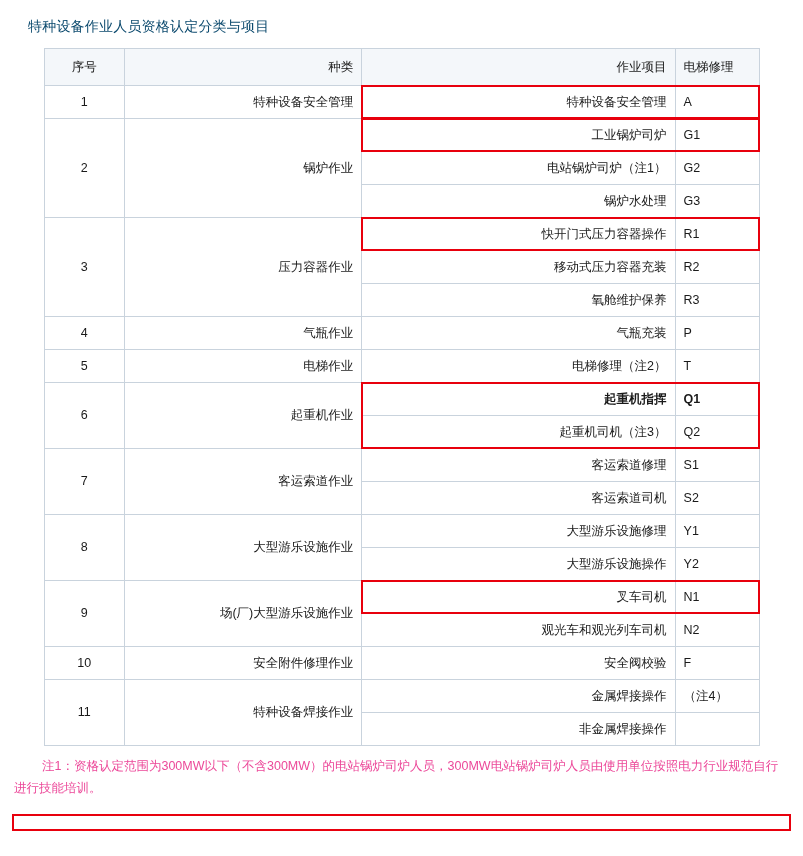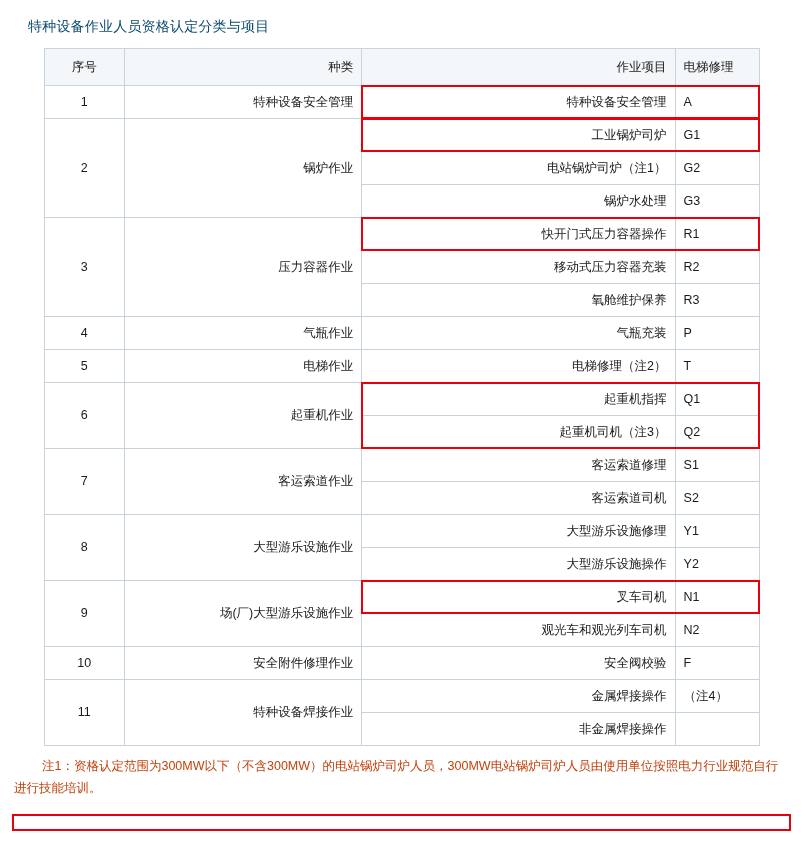--- a/index.html
+++ b/index.html
@@ -87,30 +87,30 @@
   tr.hl-grp-bottom td.item::before,
   tr.hl-grp-bottom td.code::before {
     content: "";
     position: absolute;
     top: -1px; bottom: -1px; left: -1px; right: -1px;
     border-bottom: 2px solid #e8000d;
     pointer-events: none;
   }
   tr.hl-grp-bottom td.item::before { border-left: 2px solid #e8000d; }
   tr.hl-grp-bottom td.code::before { border-right: 2px solid #e8000d; }
-  tr.hl-grp-top td.item, tr.hl-grp-top td.code { position: relative; }
+  tr.hl-grp-top td.item, tr.hl-grp-top td.code { position: relative; font-weight: bold; }
 
   .notes {
     margin: 10px auto 0 auto;
     width: 779px;
   }
   .note {
     font-size: 12.5px;
     line-height: 1.75;
-    color: #c2410c;
+    color: #ec4899;
     margin: 10px 0;
     text-indent: 0;
     padding: 0 2px;
   }
   .note .lead {
     margin-left: 28px;
   }
   .note.boxed {
     border: 2px solid #e8000d;
     padding: 6px 4px 7px 4px;

